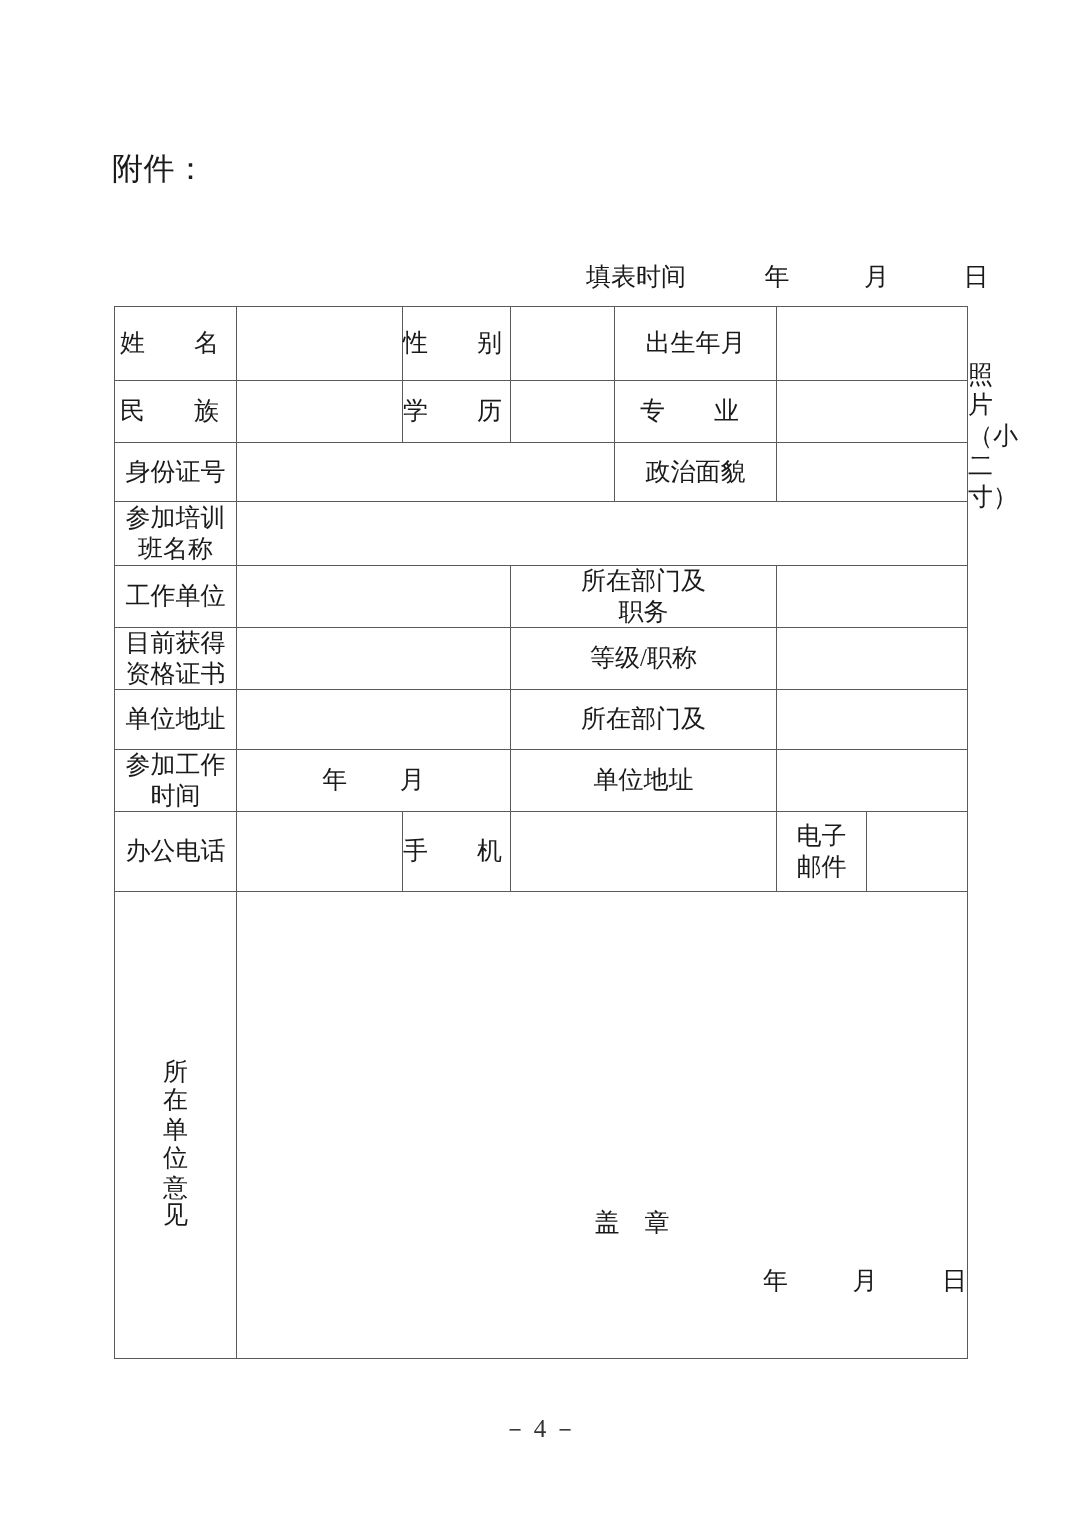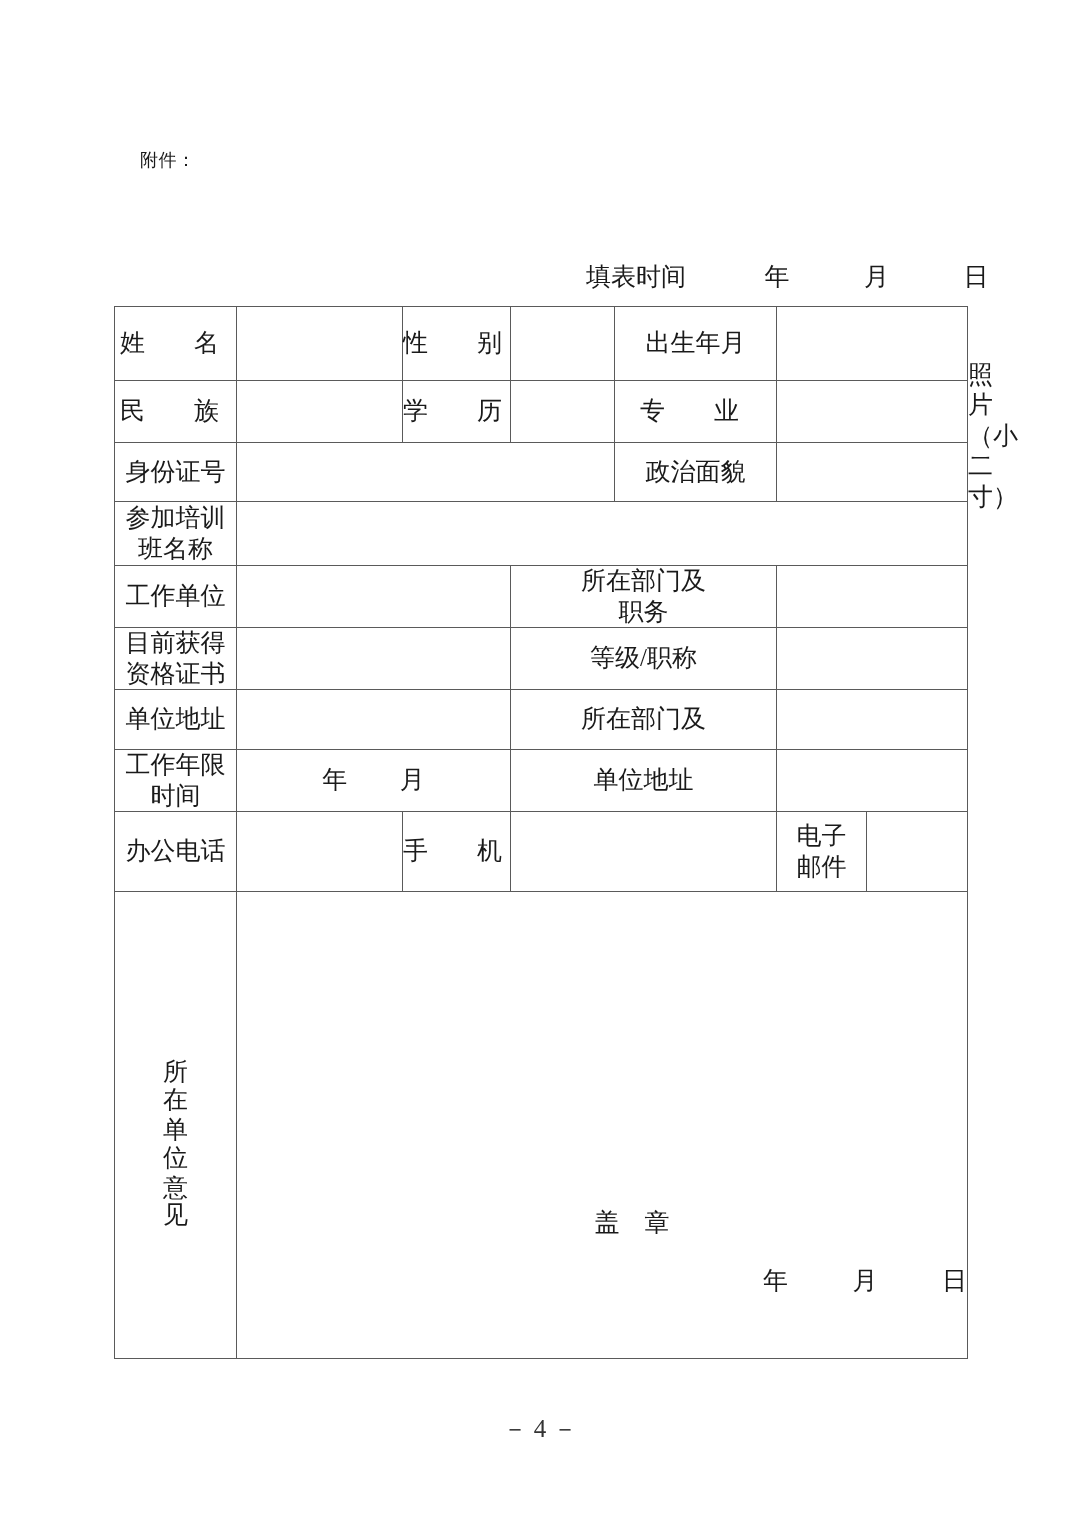--- a/index.html
+++ b/index.html
@@ -17,23 +17,23 @@
   }
 
   .page {
     position: absolute;
     inset: 0;
   }
 
   
   .attach-label {
     position: absolute;
-    left: 140px;
+    left: 112px;
     top: 148px;
-    font-size: 18px;
+    font-size: 31px;
     letter-spacing: 0.5px;
     white-space: nowrap;
   }
 
   .doc-title {
     position: absolute;
     left: 150px;
     top: 200px;
     font-size: 29px;
     white-space: nowrap;
@@ -221,21 +221,21 @@
 
     <tr style="height:60px">
       <td class="lbl">单位地址</td>
       <td colspan="3"></td>
       <td colspan="2" class="lbl">所在部门及</td>
       <td colspan="2"></td>
     </tr>
 
     <tr style="height:62px">
       <td class="lbl two-line">
-        <div>工作年限</div>
+        <div>参加工作</div>
         <div>时间</div>
       </td>
       <td colspan="3" class="ymline">
         <span>年</span>
         <span class="ygap"></span>
         <span>月</span>
       </td>
       <td colspan="2" class="lbl">单位地址</td>
       <td colspan="2"></td>
     </tr>

